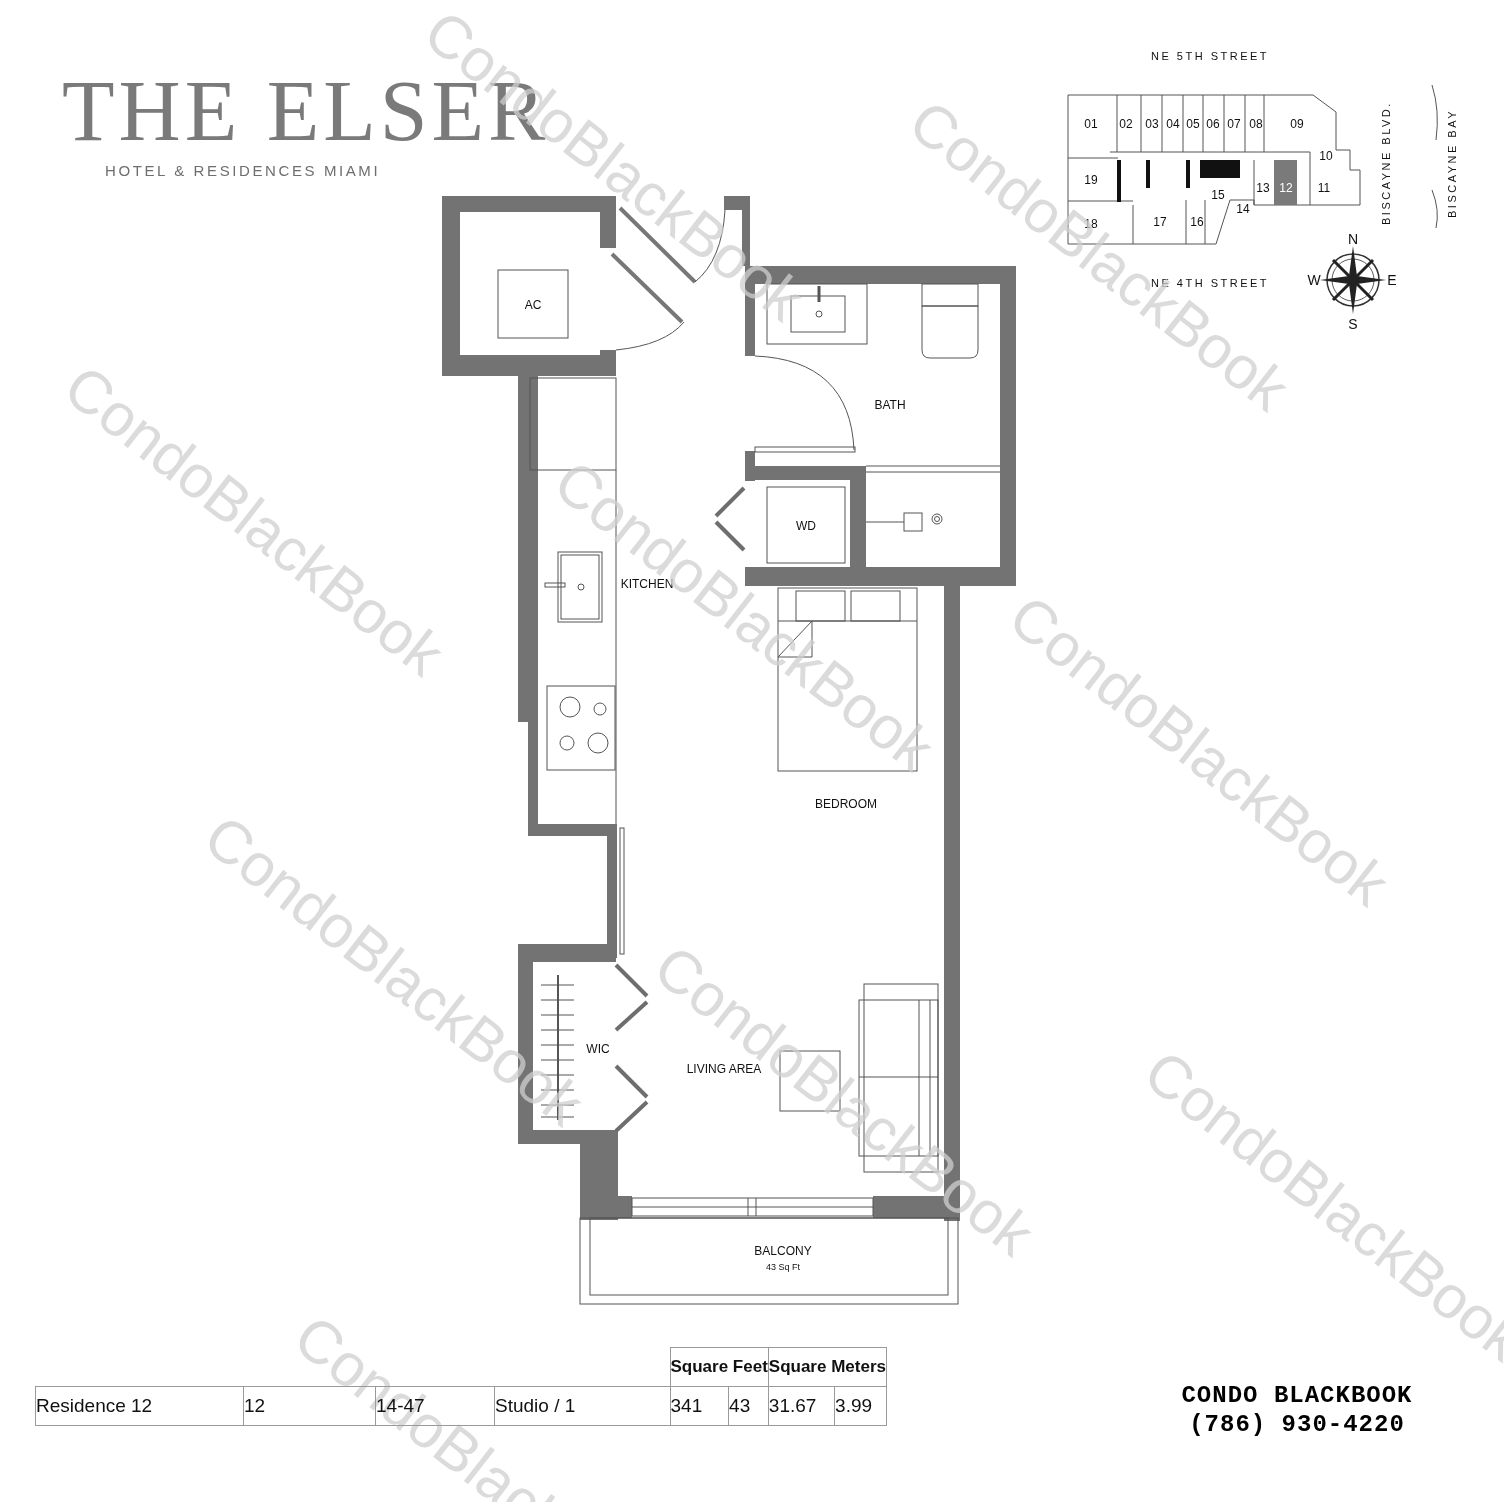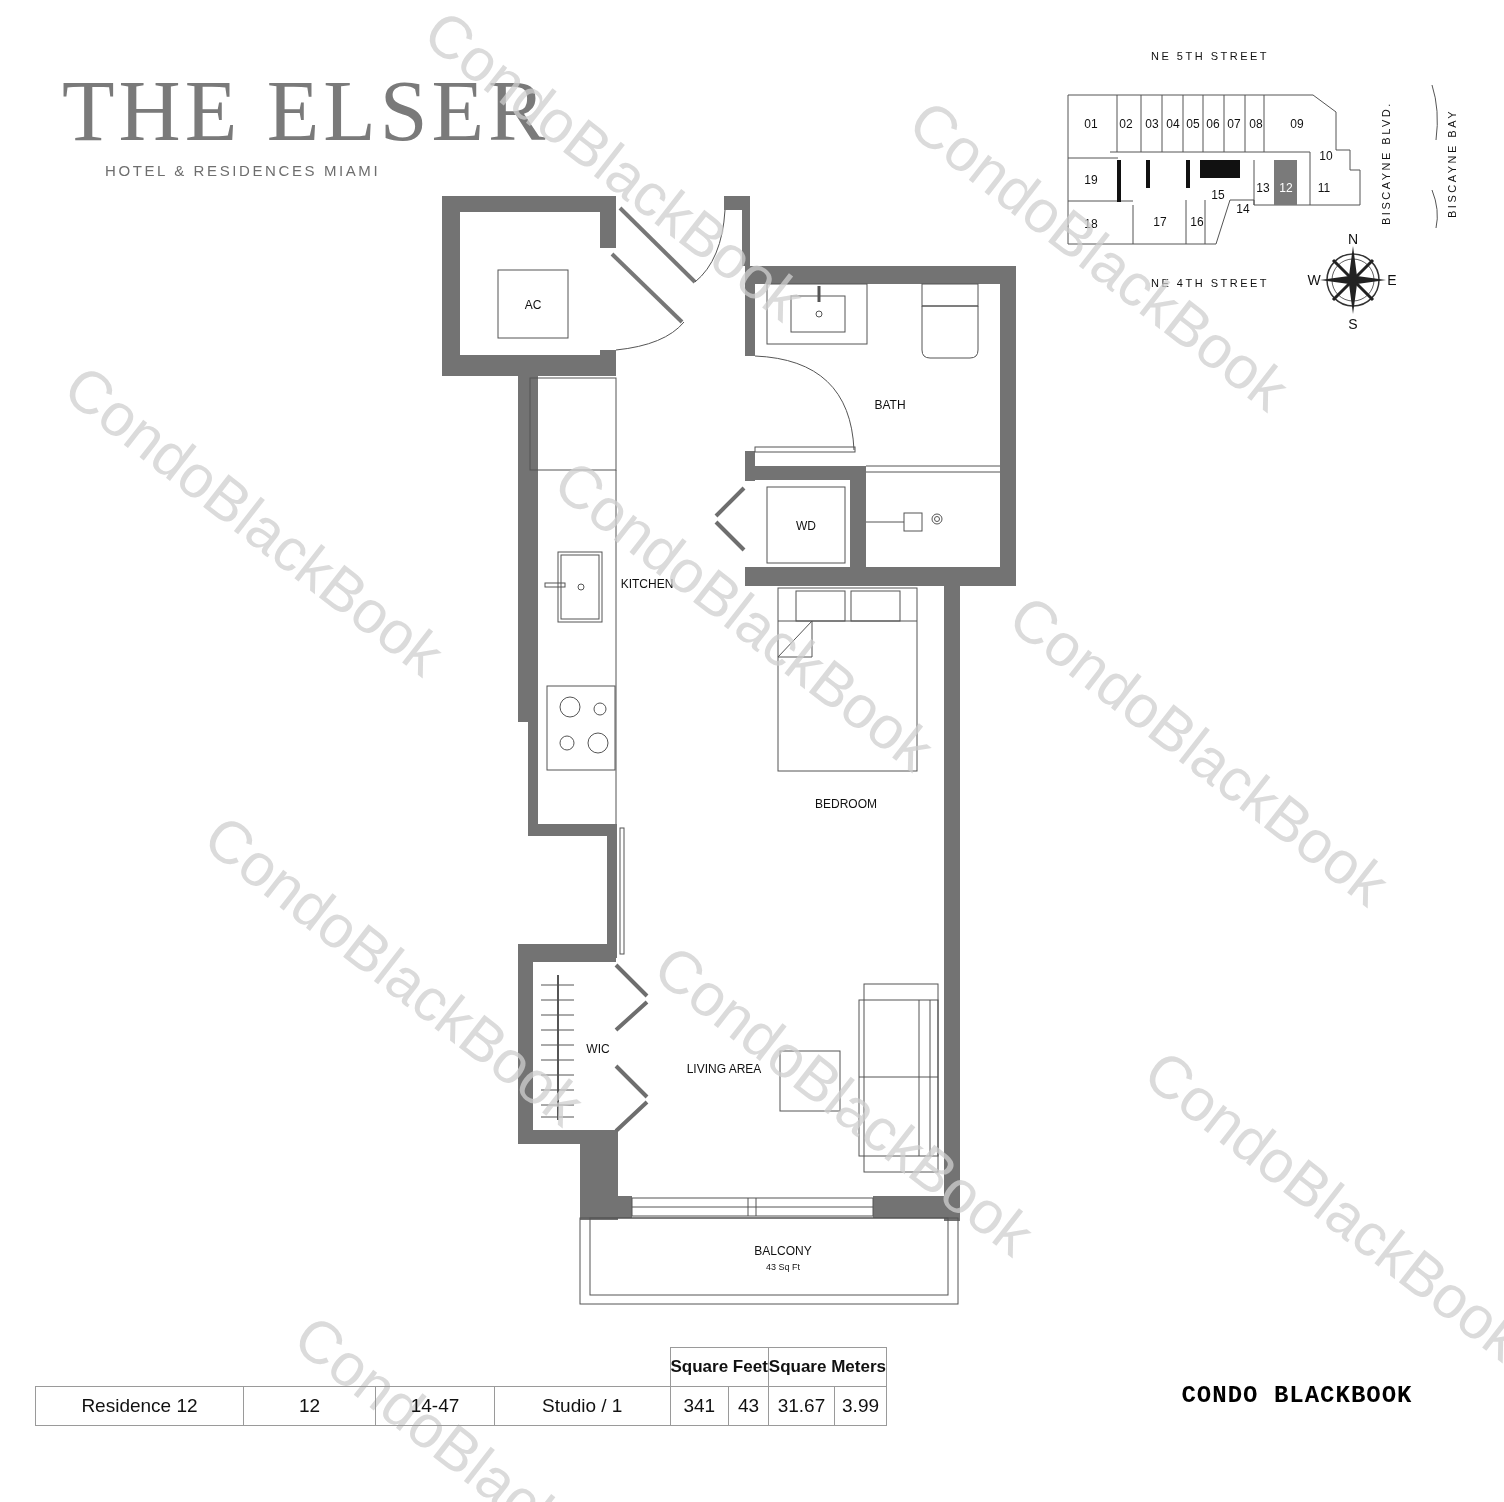--- a/index.html
+++ b/index.html
@@ -6,21 +6,21 @@
   body { width:1504px; height:1502px; position:relative; overflow:hidden; font-family:"Liberation Sans", sans-serif; color:#111; }
   .brand { position:absolute; left:62px; top:68px; width:420px; }
   .brand-title { font-family:"Liberation Serif", serif; font-size:86px; letter-spacing:4px; color:#7a7a7a; line-height:86px; font-weight:normal; white-space:nowrap; }
   .brand-sub { margin-top:8px; margin-left:43px; font-size:15px; letter-spacing:2.6px; color:#6e6e6e; white-space:nowrap; }
   svg { position:absolute; left:0; top:0; }
   .room-label { font-family:"Liberation Sans", sans-serif; font-size:12px; fill:#111; }
   .street { font-family:"Liberation Sans", sans-serif; font-size:11px; letter-spacing:2.5px; fill:#111; }
   .compass-letter { font-family:"Liberation Sans", sans-serif; font-size:14px; fill:#111; }
   .watermark { font-family:"Liberation Sans", sans-serif; font-size:60px; fill:#cfcfcf; opacity:0.75; }
   table.spec { position:absolute; left:35px; top:1347px; border-collapse:collapse; font-family:"Liberation Sans", sans-serif; }
-  table.spec td { border:1px solid #9a9a9a; text-align:center; font-size:17px; height:38px; padding:0; }
+  table.spec td { border:1px solid #9a9a9a; text-align:left; font-size:17px; height:38px; padding:0; }
   table.spec td.blank { border:none; }
   table.spec td.hdr { font-weight:bold; font-size:17px; }
   table.spec td.val { font-size:19px; }
   .cbb { position:absolute; left:1132px; top:1382px; width:330px; text-align:center; font-family:Liberation Mono, monospace; font-weight:bold; color:#000; }
   .cbb-name { font-size:24px; letter-spacing:1px; white-space:nowrap; }
   .cbb-name .light { font-weight:bold; }
   .cbb-phone { font-size:24px; letter-spacing:1px; margin-top:2px; white-space:nowrap; }
 </style>
 </head>
 <body>
@@ -264,13 +264,14 @@
     <td class="val">3.99</td>
   </tr>
 </tbody>
   </table>
 
 <div class="cbb">
   <div class="cbb-name">
     <span>CONDO</span>
     <span class="light">BLACKBOOK</span>
   </div>
+  <div class="cbb-phone">(786) 930-4220</div>
 </div>
 
 </body></html>

